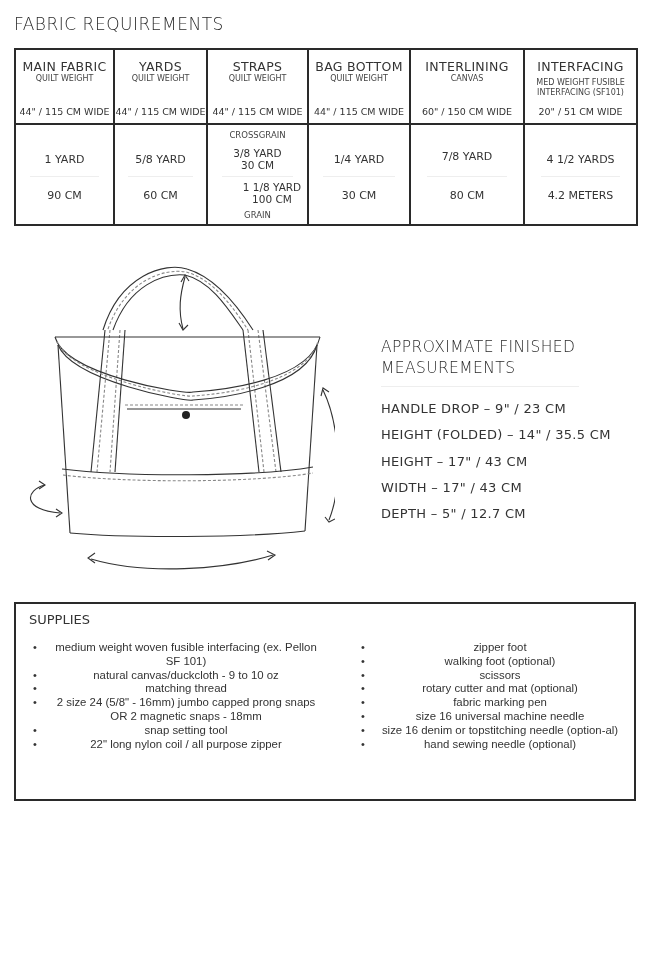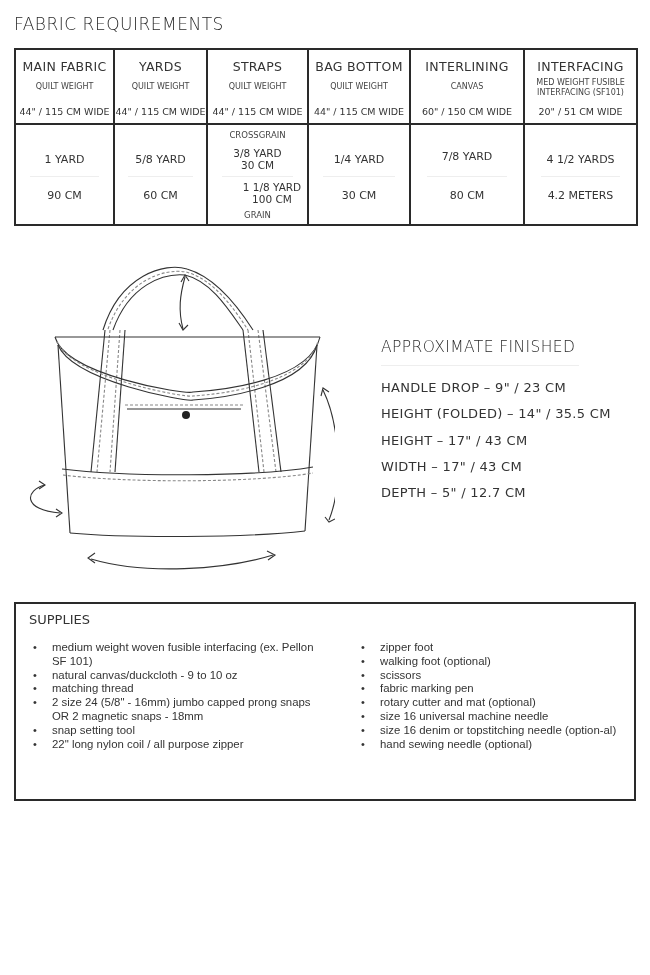--- a/index.html
+++ b/index.html
@@ -2,37 +2,37 @@
 <html><head>
 <meta charset="utf-8">
 <style>
   html, body { margin:0; padding:0; background:#fff; }
   body { width:650px; height:975px; position:relative; overflow:hidden; color:#2b2b2b; font-family:"DejaVu Sans", sans-serif; }
   .title { position:absolute; left:14px; top:14px; font-size:17px; letter-spacing:0.5px; font-weight:300; color:#2a2a2a; }
   table.fab { position:absolute; left:14px; top:48px; width:622px; border-collapse:collapse; table-layout:fixed; }
   table.fab td { border:2px solid #2a2a2a; text-align:center; vertical-align:top; padding:0; }
   .hdr { height:73px; position:relative;border-radius:32px; }
   .h-name { font-size:12.5px; letter-spacing:0.3px; margin-top:9px; color:#333; }
-  .h-sub { font-size:8px; margin-top:8px; color:#444; line-height:10px; }
+  .h-sub { font-size:8px; margin-top:0; color:#444; line-height:10px; }
   .h-sub.two { margin-top:4px; }
   .h-width { font-size:9.5px; position:absolute; bottom:6px; left:0; right:0; color:#333; white-space:nowrap; }
   .val { height:99px; position:relative; }
   .v-top { position:absolute; top:28px; left:0; right:0; font-size:11px; color:#333; }
   .v-bot { position:absolute; top:64px; left:0; right:0; font-size:11px; color:#333; }
   .v-sep { position:absolute; top:51px; left:14%; right:14%; border-top:1px solid #eee; }
   .s-cross { position:absolute; top:5px; left:0; right:0; font-size:8.5px; color:#444; }
   .s-a { position:absolute; top:22px; left:0; right:0; font-size:10.5px; line-height:12px; color:#333; }
   .s-b { position:absolute; top:56px; left:0; right:0; font-size:10.5px; line-height:12px; color:#333;padding-left:29px; }
   .s-grain { position:absolute; top:85px; left:0; right:0; font-size:8.5px; color:#444; }
   svg.bag { position:absolute; left:25px; top:265px; }
   .meas { position:absolute; left:381px; top:337px; width:260px; }
   .meas-title { font-size:15.5px; line-height:21px; letter-spacing:0.4px; color:#2a2a2a; font-weight:300; }
   .meas-sep { width:198px; border-top:1px solid #eee; margin:7px 0 9px 0; }
   .meas-item { font-size:13px; line-height:26.3px; letter-spacing:0.3px; color:#333; white-space:nowrap; }
-  .supplies { position:absolute; left:14px; top:602px; width:618px; height:195px; border:2px solid #2a2a2a; }
+  .supplies { position:absolute; left:14px; top:602px; width:618px; height:195px; border:2px solid #2a2a2a;text-align:center; }
   .sup-title { position:absolute; left:13px; top:8px; font-size:13px; color:#333; }
   ul.sup { position:absolute; top:37px; margin:0; padding:0; list-style:none; font-family:"Liberation Sans", sans-serif; font-size:11.4px; line-height:13.8px; color:#333; }
   ul.sup li { position:relative; padding-left:22px; }
   ul.sup li::before { content:"\2022"; position:absolute; left:3px; top:0; font-size:11px; }
   ul.left { left:14px; width:290px; }
   ul.right { left:342px; width:262px; }
 </style>
 </head>
 <body>
 
@@ -166,20 +166,21 @@
   <path d="M20 220 C 0 225, -3 245, 35 248"></path>
   <path d="M14 216 L 20 220 L 14 224"></path>
   <path d="M31 244 L 37 248 L 31 252"></path>
   <path d="M66 294 C 120 310, 200 305, 248 290"></path>
   <path d="M70 288 L 63 293 L 70 298"></path>
   <path d="M242 286 L 250 290 L 243 295"></path>
 </svg>
 
 <div class="meas">
   <div class="meas-title">APPROXIMATE FINISHED</div>
+  <div class="meas-title">MEASUREMENTS</div>
   <div class="meas-sep"></div>
   <div class="meas-item">HANDLE DROP – 9" / 23 CM</div>
   <div class="meas-item">HEIGHT (FOLDED) – 14" / 35.5 CM</div>
   <div class="meas-item">HEIGHT – 17" / 43 CM</div>
   <div class="meas-item">WIDTH –  17" / 43 CM</div>
   <div class="meas-item">DEPTH –  5" / 12.7 CM</div>
 </div>
 
 <div class="supplies">
   <div class="sup-title">SUPPLIES</div>
@@ -188,19 +189,19 @@
     <li>natural canvas/duckcloth - 9 to 10 oz</li>
     <li>matching thread</li>
     <li>2 size 24 (5/8" - 16mm) jumbo capped prong snaps OR 2 magnetic snaps - 18mm</li>
     <li>snap setting tool</li>
     <li>22" long nylon coil / all purpose zipper</li>
   </ul>
   <ul class="sup right">
     <li>zipper foot</li>
     <li>walking foot (optional)</li>
     <li>scissors</li>
+    <li>rotary cutter and mat (optional)</li>
     <li>fabric marking pen</li>
-    <li>rotary cutter and mat (optional)</li>
     <li>size 16 universal machine needle</li>
     <li>size 16 denim or topstitching needle (option-al)</li>
     <li>hand sewing needle (optional)</li>
   </ul>
 </div>
 
 </body></html>

